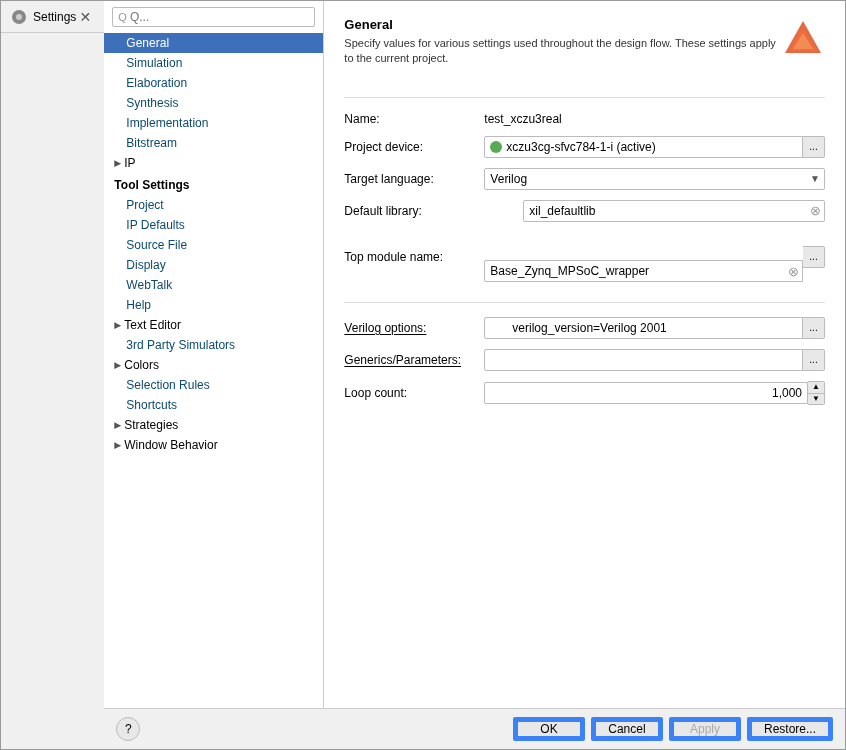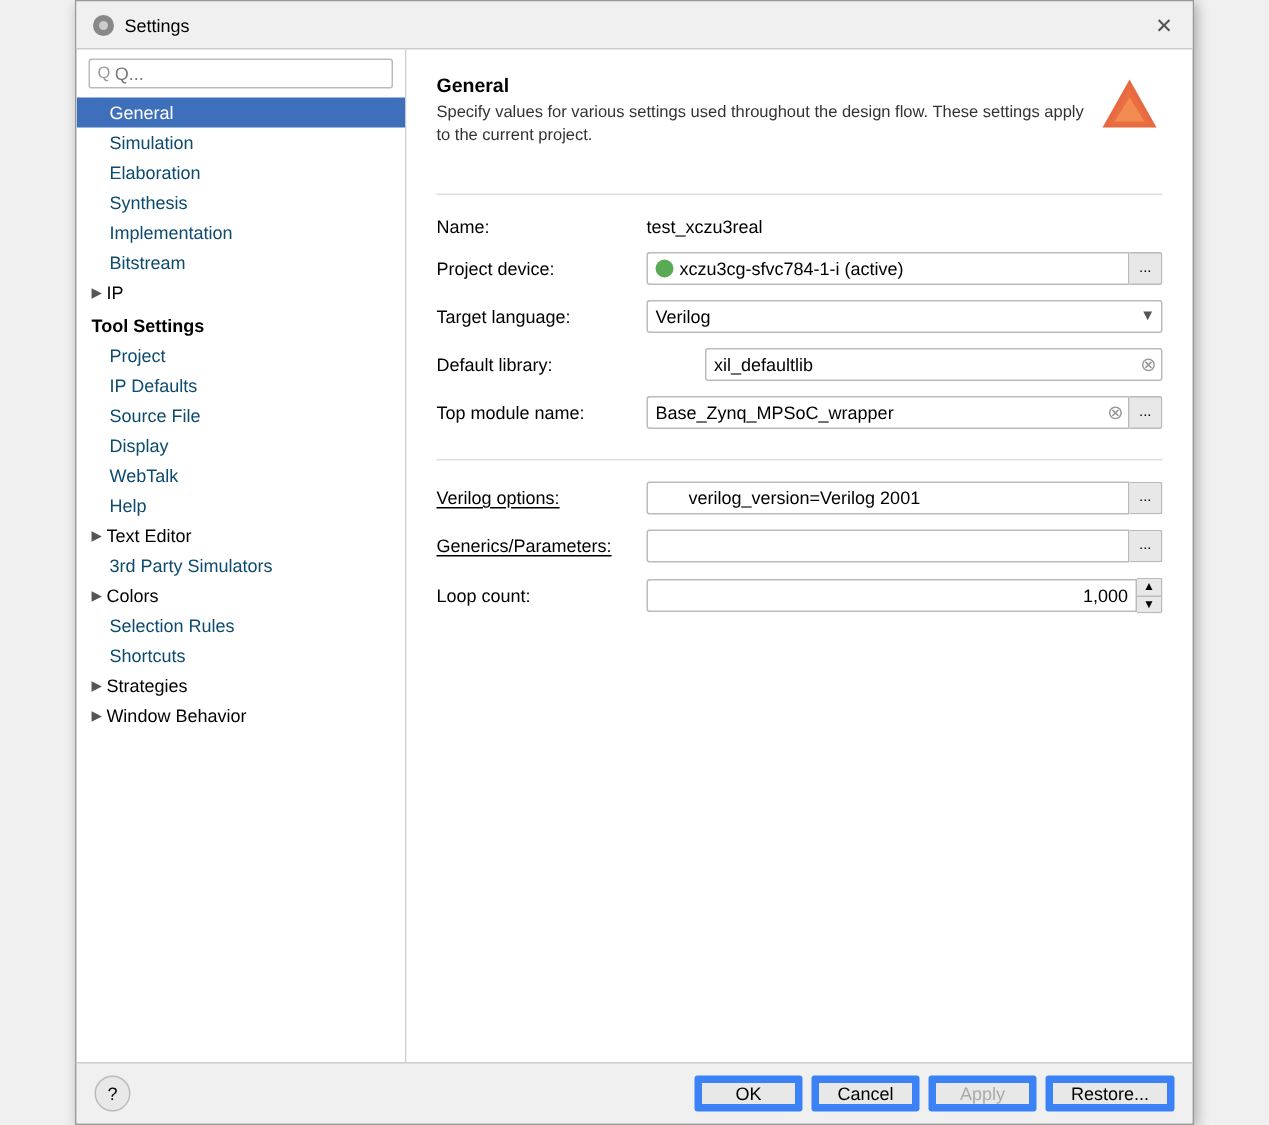--- a/index.html
+++ b/index.html
@@ -6,27 +6,27 @@
     body {
       font-family: 'Segoe UI', Tahoma, Geneva, Verdana, sans-serif;
       font-size: 12px;
       background: #f0f0f0;
       display: flex;
       justify-content: center;
       align-items: center;
       min-height: 100vh;
     }
     .window {
-      width: 746px;
+      width: 846px;
       height: 750px;
       background: #f0f0f0;
       border: 1px solid #999;
       box-shadow: 2px 2px 8px rgba(0,0,0,0.3);
       display: flex;
-      flex-direction: column;
+      flex-direction: row;
     }
     .title-bar {
       background: #f0f0f0;
       border-bottom: 1px solid #ccc;
       padding: 6px 10px;
       display: flex;
       align-items: center;
       justify-content: space-between;
       height: 32px;
     }
@@ -249,20 +249,21 @@
     }
     .input-with-clear-and-btn {
       flex: 1;
       display: flex;
       align-items: center;
     }
     .input-with-clear-and-btn .inner {
       flex: 1;
       position: relative;
       display: flex;
+      margin-top: 28px;
     }
     .input-with-clear-and-btn .inner input {
       width: 100%;
       height: 22px;
       border: 1px solid #bbb;
       border-radius: 2px 0 0 2px;
       padding: 0 20px 0 5px;
       font-size: 12px;
       outline: none;
     }

